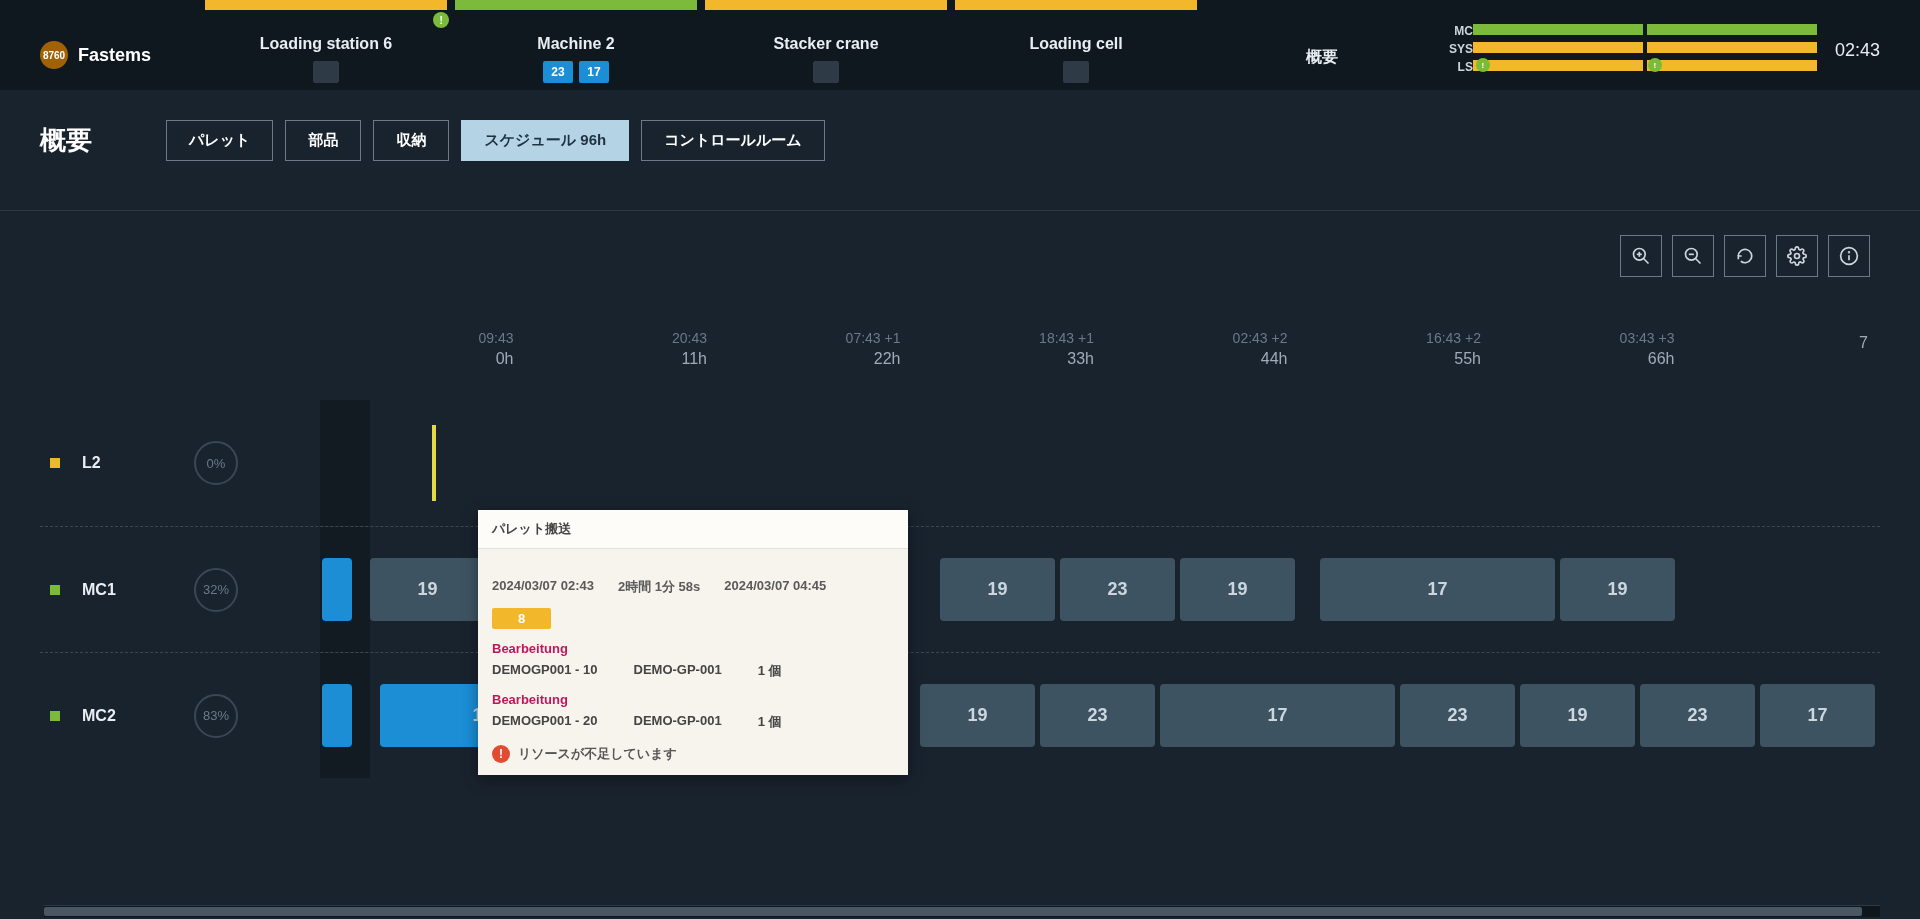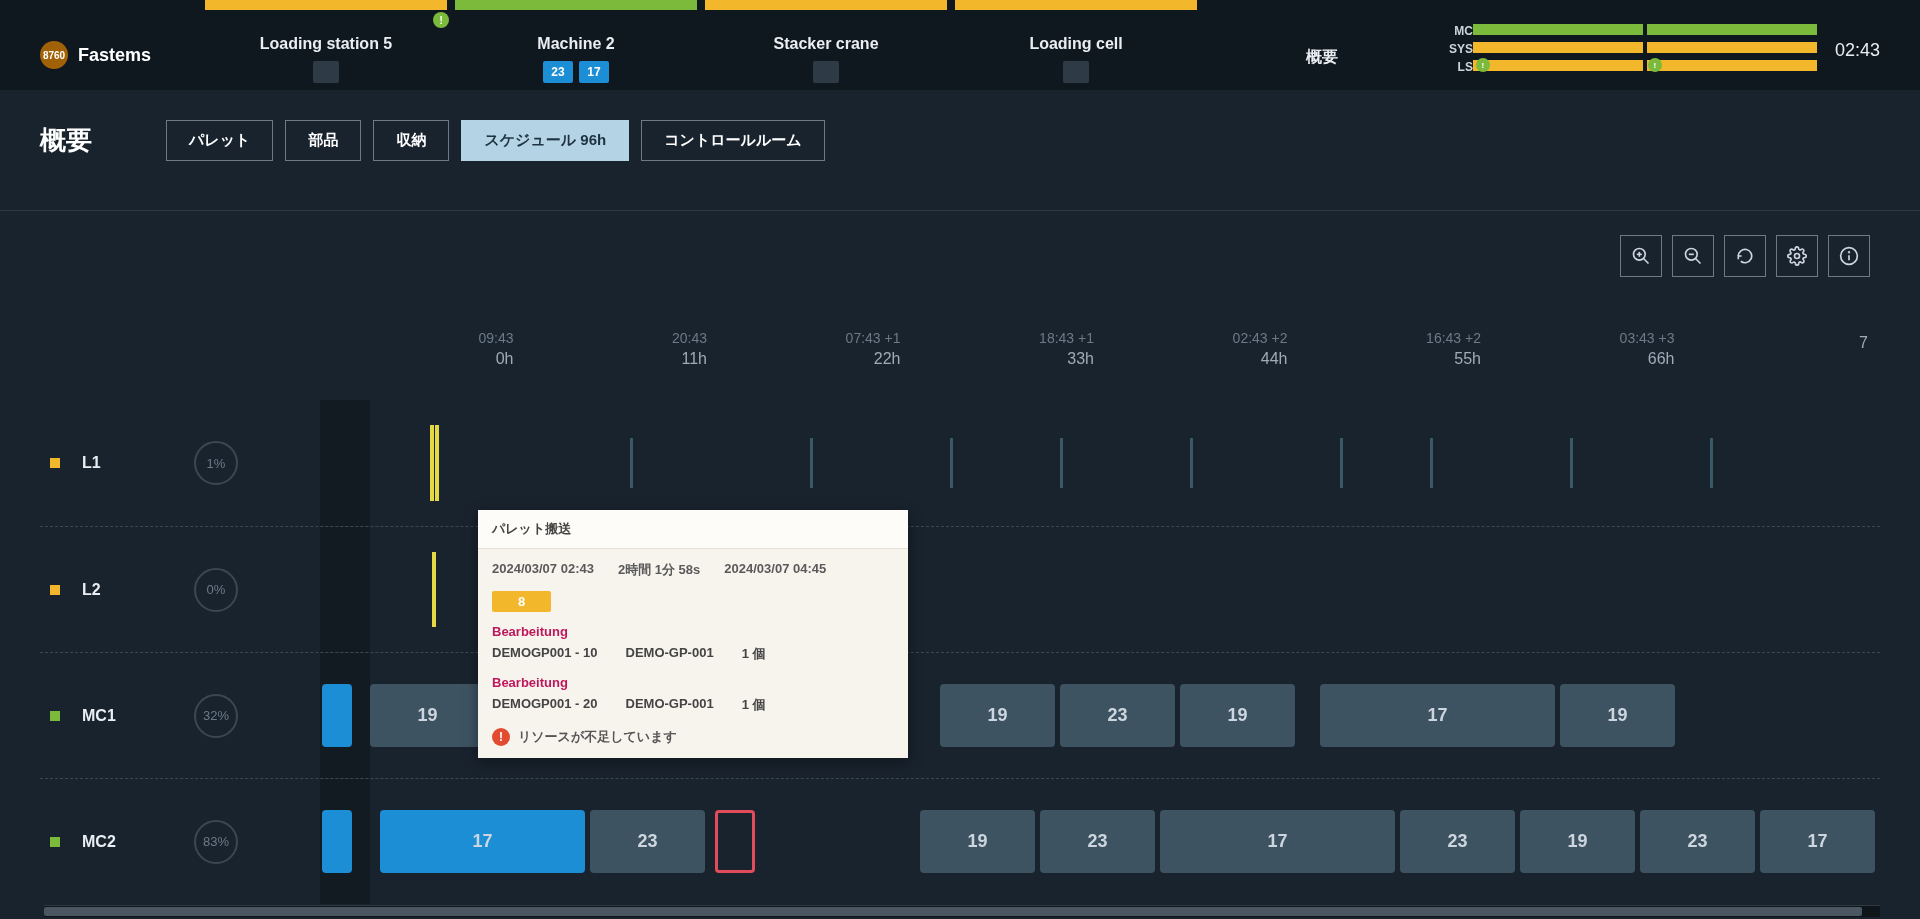--- a/index.html
+++ b/index.html
@@ -68,43 +68,43 @@
   .tick.teal { background: #375a66; width: 3px; top: 30%; bottom: 30%; }
 
   .block { position: absolute; top: 25%; height: 50%; border-radius: 4px; display: flex; align-items: center; justify-content: center; font-size: 18px; font-weight: 600; color: #cdd6de; }
   .block.grey { background: #3e5362; }
   .block.bright-blue { background: #1b8ed6; }
   .block.outline-red { background: transparent; border: 3px solid #e24b5a; }
 
   .tooltip { position: absolute; top: 510px; left: 478px; width: 430px; background: #f7f4ee; color: #444; box-shadow: 0 4px 14px rgba(0,0,0,0.4); z-index: 100; font-size: 13px; }
   .tooltip-head { padding: 10px 14px; font-weight: 600; background: #fefcf8; border-bottom: 1px solid #e6e0d6; }
   .tooltip-body { padding: 12px 14px; }
-  .tooltip-row3 { display: flex; gap: 24px; margin-bottom: 12px; font-weight: 600; color: #5a5a5a; }
+  .tooltip-row3 { display: flex; gap: 24px; margin-bottom: 12px; font-weight: 600; color: #5a5a5a; margin-top: 17px; }
   .tooltip-pill { background: #f2b72a; color: #fff; padding: 3px 26px; border-radius: 2px; font-weight: bold; display: inline-block; }
   .tooltip-section { margin-top: 12px; font-weight: 600; color: #be185d; }
-  .tooltip-grid { display: flex; gap: 28px; margin-top: 6px; font-weight: 600; }
+  .tooltip-grid { display: flex; gap: 36px; margin-top: 6px; font-weight: 600; }
   .tooltip-err { display: flex; align-items: center; gap: 8px; margin-top: 14px; font-weight: 600; color: #555; }
   .err-dot { width: 18px; height: 18px; border-radius: 50%; background: #e24b31; color: #fff; display: flex; align-items: center; justify-content: center; font-size: 12px; font-weight: bold; }
 
   .h-scroll { position: absolute; bottom: 2px; left: 44px; right: 40px; height: 12px; background: #0e161c; border-top: 1px solid #2d3a44; }
   .h-scroll-thumb { position: absolute; left: 0; top: 1px; bottom: 1px; width: 99%; background: #4a5661; border-radius: 2px; }
 </style>
 </head>
 <body>
 
 <div class="topbar">
   <div class="logo">
     <div class="logo-badge">8760</div>
     <div class="logo-text">Fastems</div>
   </div>
   <div class="top-stations" id="top-stations">
       <div class="station-col">
         <div class="station-bar-top orange"></div>
         <div class="station-alert leftside">!</div>
-        <div class="station-title">Loading station 5</div>
+        <div class="station-title">Loading station 6</div>
         <div class="station-badges">
           <div class="station-badge"></div>
         </div>
       </div>
       <div class="station-col">
         <div class="station-bar-top green"></div>
         <div class="station-title">Machine 2</div>
         <div class="station-badges">
           <div class="station-badge blue">23</div>
           <div class="station-badge blue">17</div>
@@ -233,41 +233,20 @@
       <div class="time-col">
         <span class="t1">03:43 +3</span>
         <span class="t2">66h</span>
       </div>
       <div class="time-col">
         <span class="t1"></span>
         <span class="t2">7</span>
       </div>
     </div>
   <div class="rows-container" id="rows-container">
-      <div class="sched-row">
-        <div class="row-left">
-          <div class="row-dot orange"></div>
-          <div class="row-name">L1</div>
-          <div class="row-pct">1%</div>
-        </div>
-        <div class="row-track">
-          <div class="now-dark"></div>
-          <div class="tick yellow" style="left: 110px;"></div>
-          <div class="tick yellow" style="left: 115px;"></div>
-          <div class="tick teal" style="left: 310px;"></div>
-          <div class="tick teal" style="left: 490px;"></div>
-          <div class="tick teal" style="left: 630px;"></div>
-          <div class="tick teal" style="left: 740px;"></div>
-          <div class="tick teal" style="left: 870px;"></div>
-          <div class="tick teal" style="left: 1020px;"></div>
-          <div class="tick teal" style="left: 1110px;"></div>
-          <div class="tick teal" style="left: 1250px;"></div>
-          <div class="tick teal" style="left: 1390px;"></div>
-        </div>
-      </div>
       <div class="sched-row">
         <div class="row-left">
           <div class="row-dot orange"></div>
           <div class="row-name">L2</div>
           <div class="row-pct">0%</div>
         </div>
         <div class="row-track">
           <div class="now-dark"></div>
           <div class="tick yellow" style="left: 112px;"></div>
         </div>

